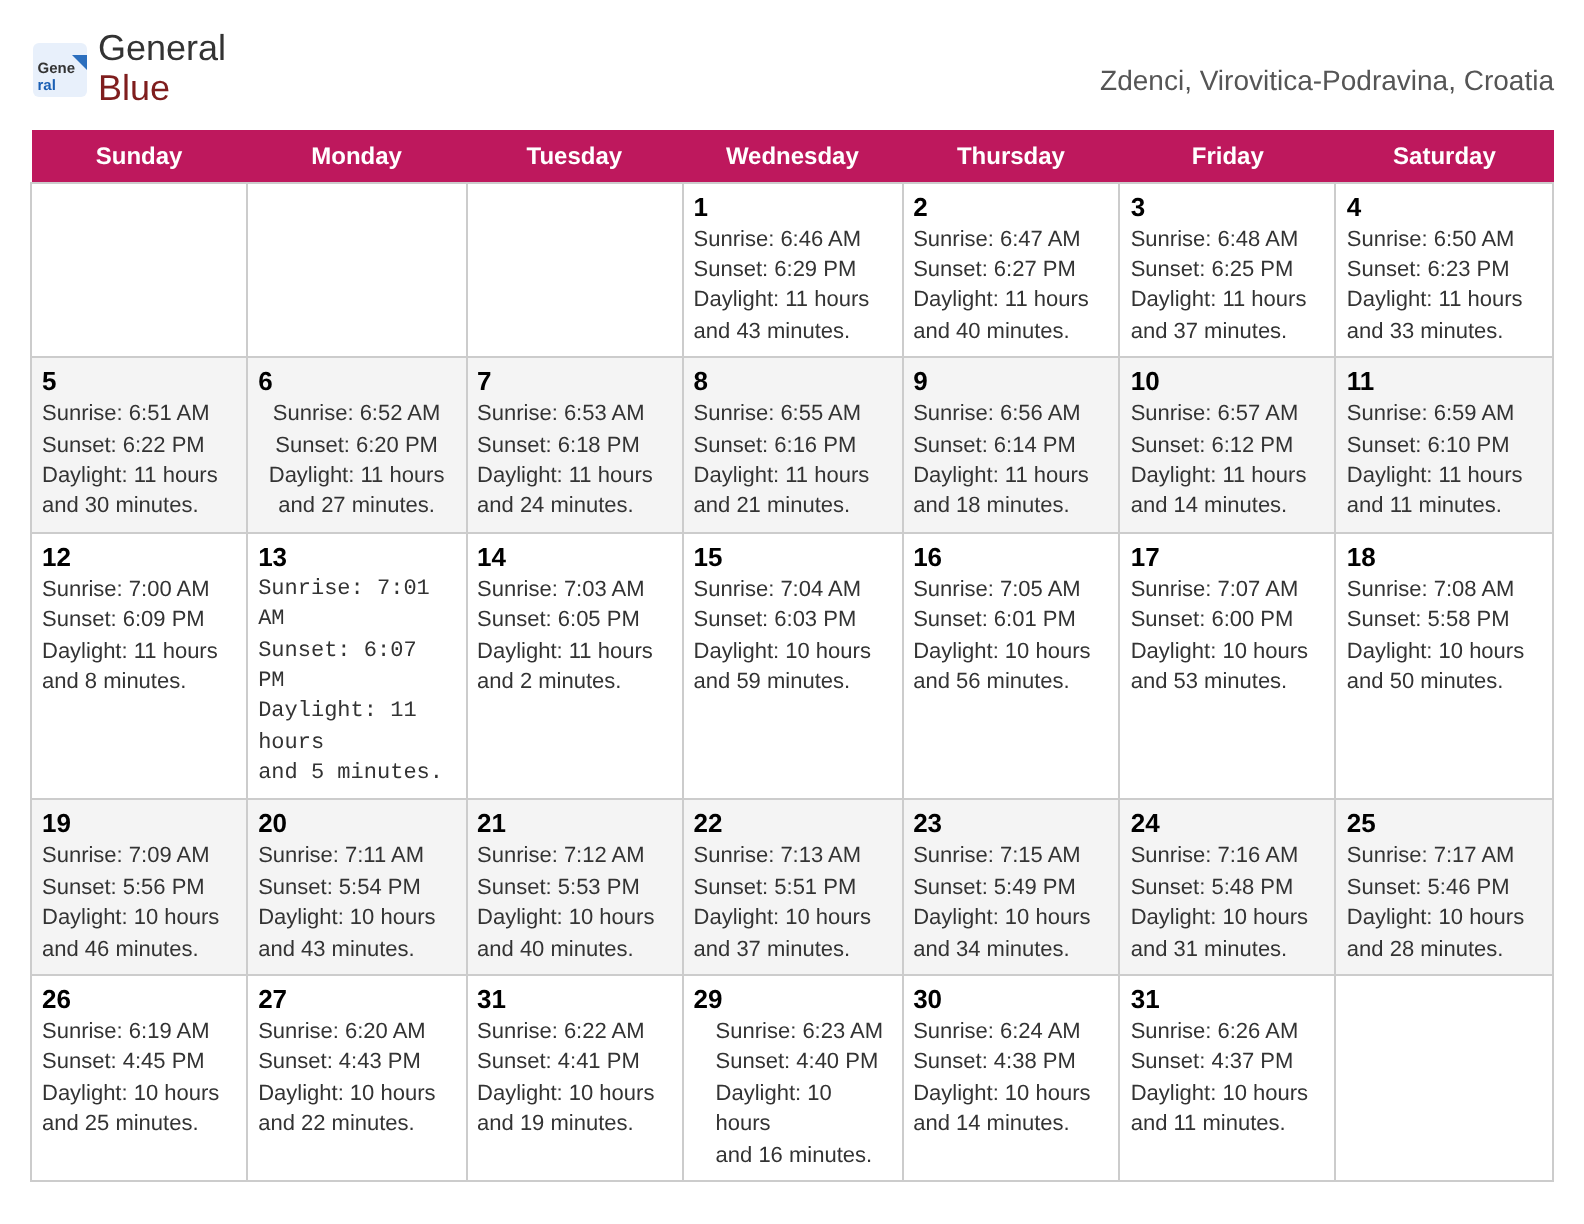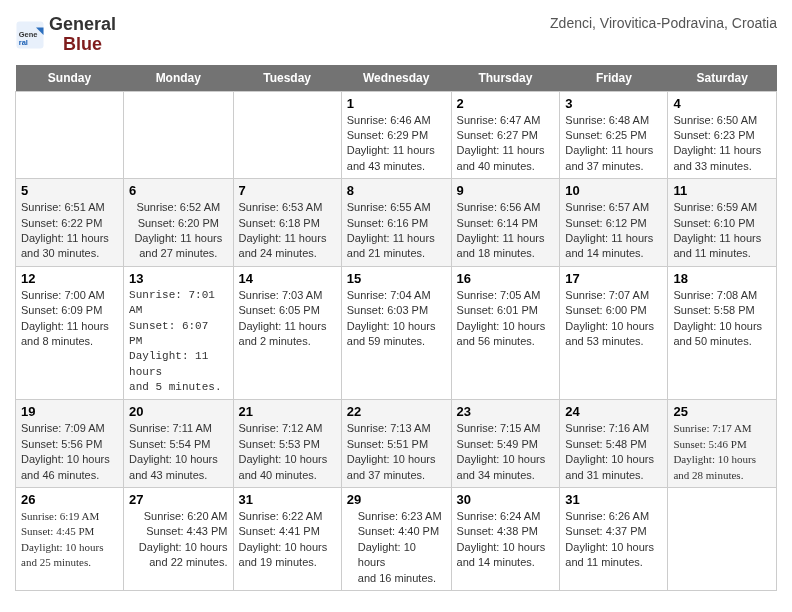--- a/index.html
+++ b/index.html
@@ -15,50 +15,50 @@
       justify-content: space-between;
       align-items: flex-start;
       margin-bottom: 10px;
     }
     .logo {
       display: flex;
       align-items: center;
     }
     .logo-text {
       font-size: 18px;
-      font-weight: bold;
+      font-weight: normal;
       line-height: 1.1;
-      text-align: center;
     }
     .logo-general { color: #333; }
     .logo-blue { color: #7f1d1d; }
     .logo-icon {
       width: 30px;
       height: 30px;
       margin-right: 4px;
     }
     .title-block {
       text-align: right;
     }
     .month-title {
       font-size: 32px;
       font-weight: normal;
       color: #333;
     }
     .location {
       font-size: 14px;
       color: #555;
+      margin-top: 17px;
     }
     table {
       width: 100%;
       border-collapse: collapse;
       font-size: 10.5px;
     }
     .day-header {
-      background-color: #737373;
+      background-color: #be185d;
       color: #fff;
       text-align: center;
       padding: 6px 4px;
       font-size: 12px;
       font-weight: bold;
     }
     td {
       border: 1px solid #ccc;
       vertical-align: top;
       padding: 4px 5px;
@@ -290,37 +290,37 @@
         </td>
         <td>
           <span class="day-num">24</span>
           <div class="day-info" style="white-space: pre-line;">Sunrise: 7:16 AM
 Sunset: 5:48 PM
 Daylight: 10 hours
 and 31 minutes.</div>
         </td>
         <td>
           <span class="day-num">25</span>
-          <div class="day-info" style="white-space: pre-line; font-family: Liberation Serif, serif;">Sunrise: 7:17 AM
+          <div class="day-info" style="white-space: pre-line;">Sunrise: 7:17 AM
 Sunset: 5:46 PM
 Daylight: 10 hours
 and 28 minutes.</div>
         </td>
       </tr>
       <tr>
         <td>
           <span class="day-num">26</span>
-          <div class="day-info" style="white-space: pre-line; font-family: Liberation Serif, serif;">Sunrise: 6:19 AM
+          <div class="day-info" style="white-space: pre-line;">Sunrise: 6:19 AM
 Sunset: 4:45 PM
 Daylight: 10 hours
 and 25 minutes.</div>
         </td>
         <td>
           <span class="day-num">27</span>
-          <div class="day-info" style="white-space: pre-line; text-align: right;">Sunrise: 6:20 AM
+          <div class="day-info" style="white-space: pre-line;">Sunrise: 6:20 AM
 Sunset: 4:43 PM
 Daylight: 10 hours
 and 22 minutes.</div>
         </td>
         <td>
           <span class="day-num">31</span>
           <div class="day-info" style="white-space: pre-line;">Sunrise: 6:22 AM
 Sunset: 4:41 PM
 Daylight: 10 hours
 and 19 minutes.</div>

